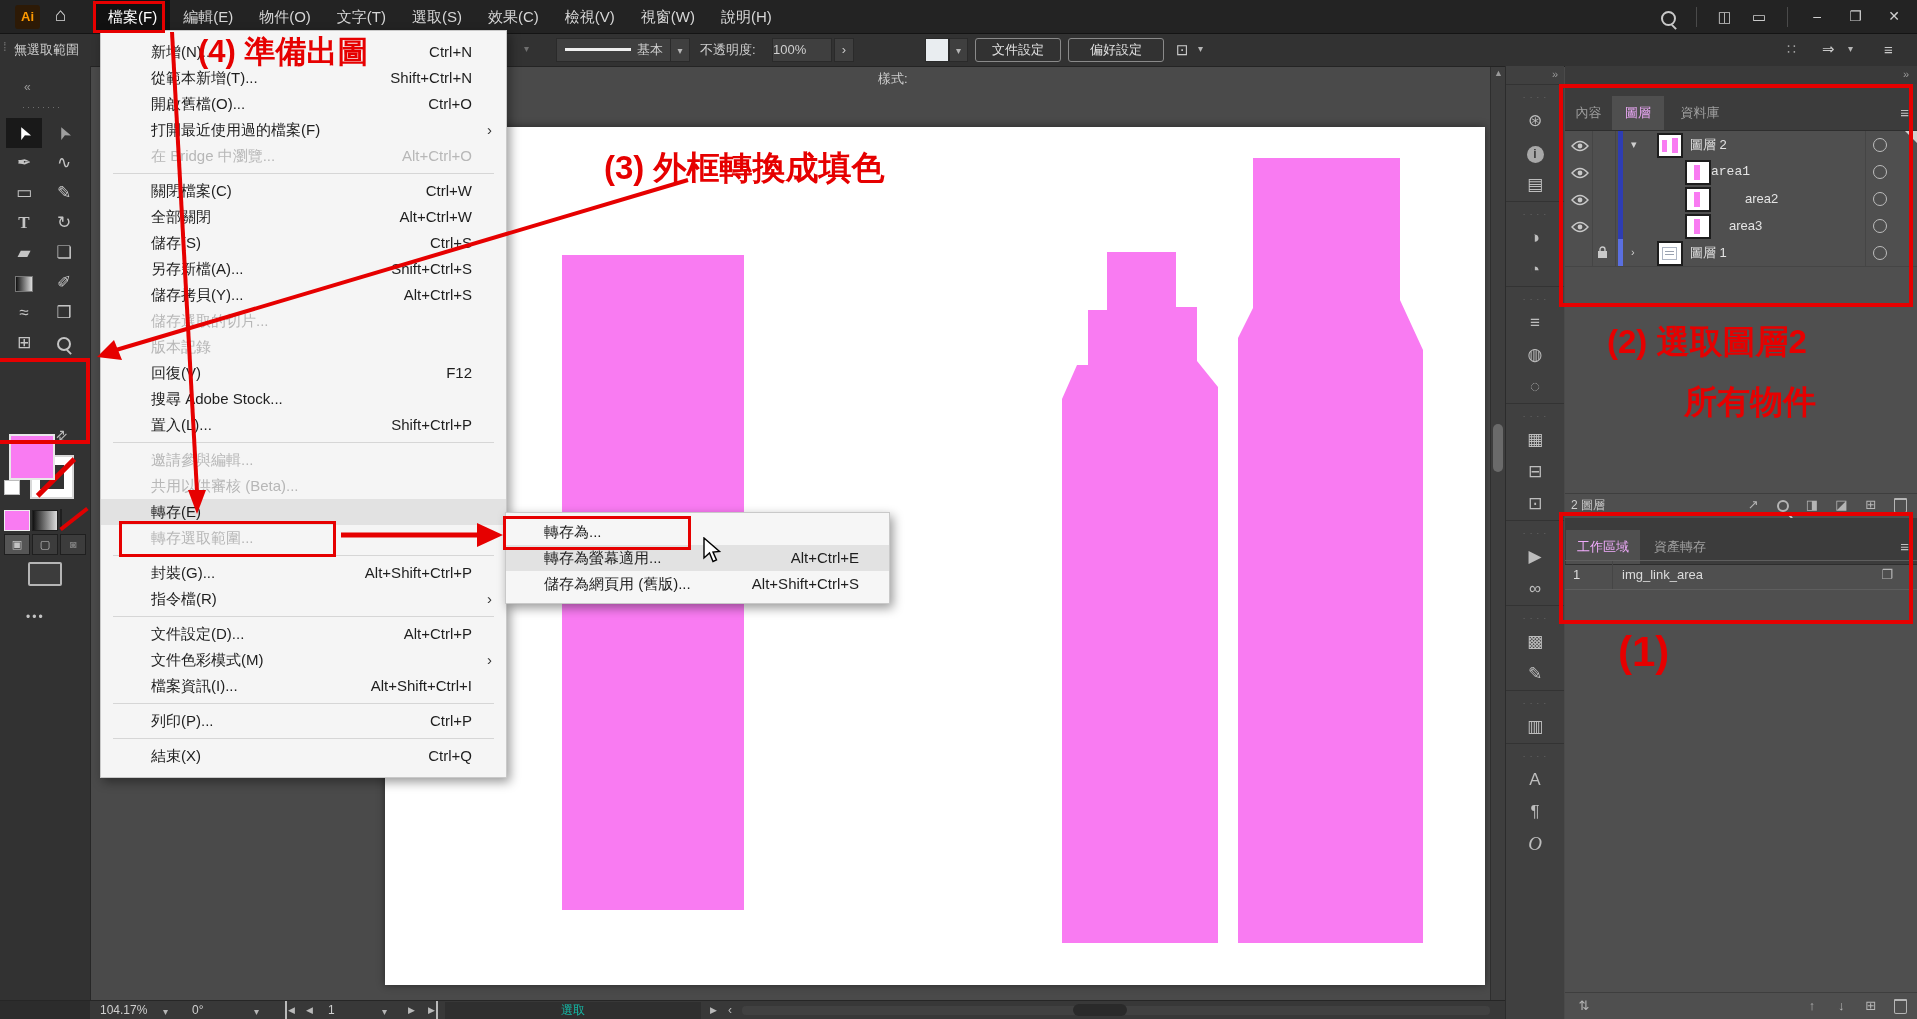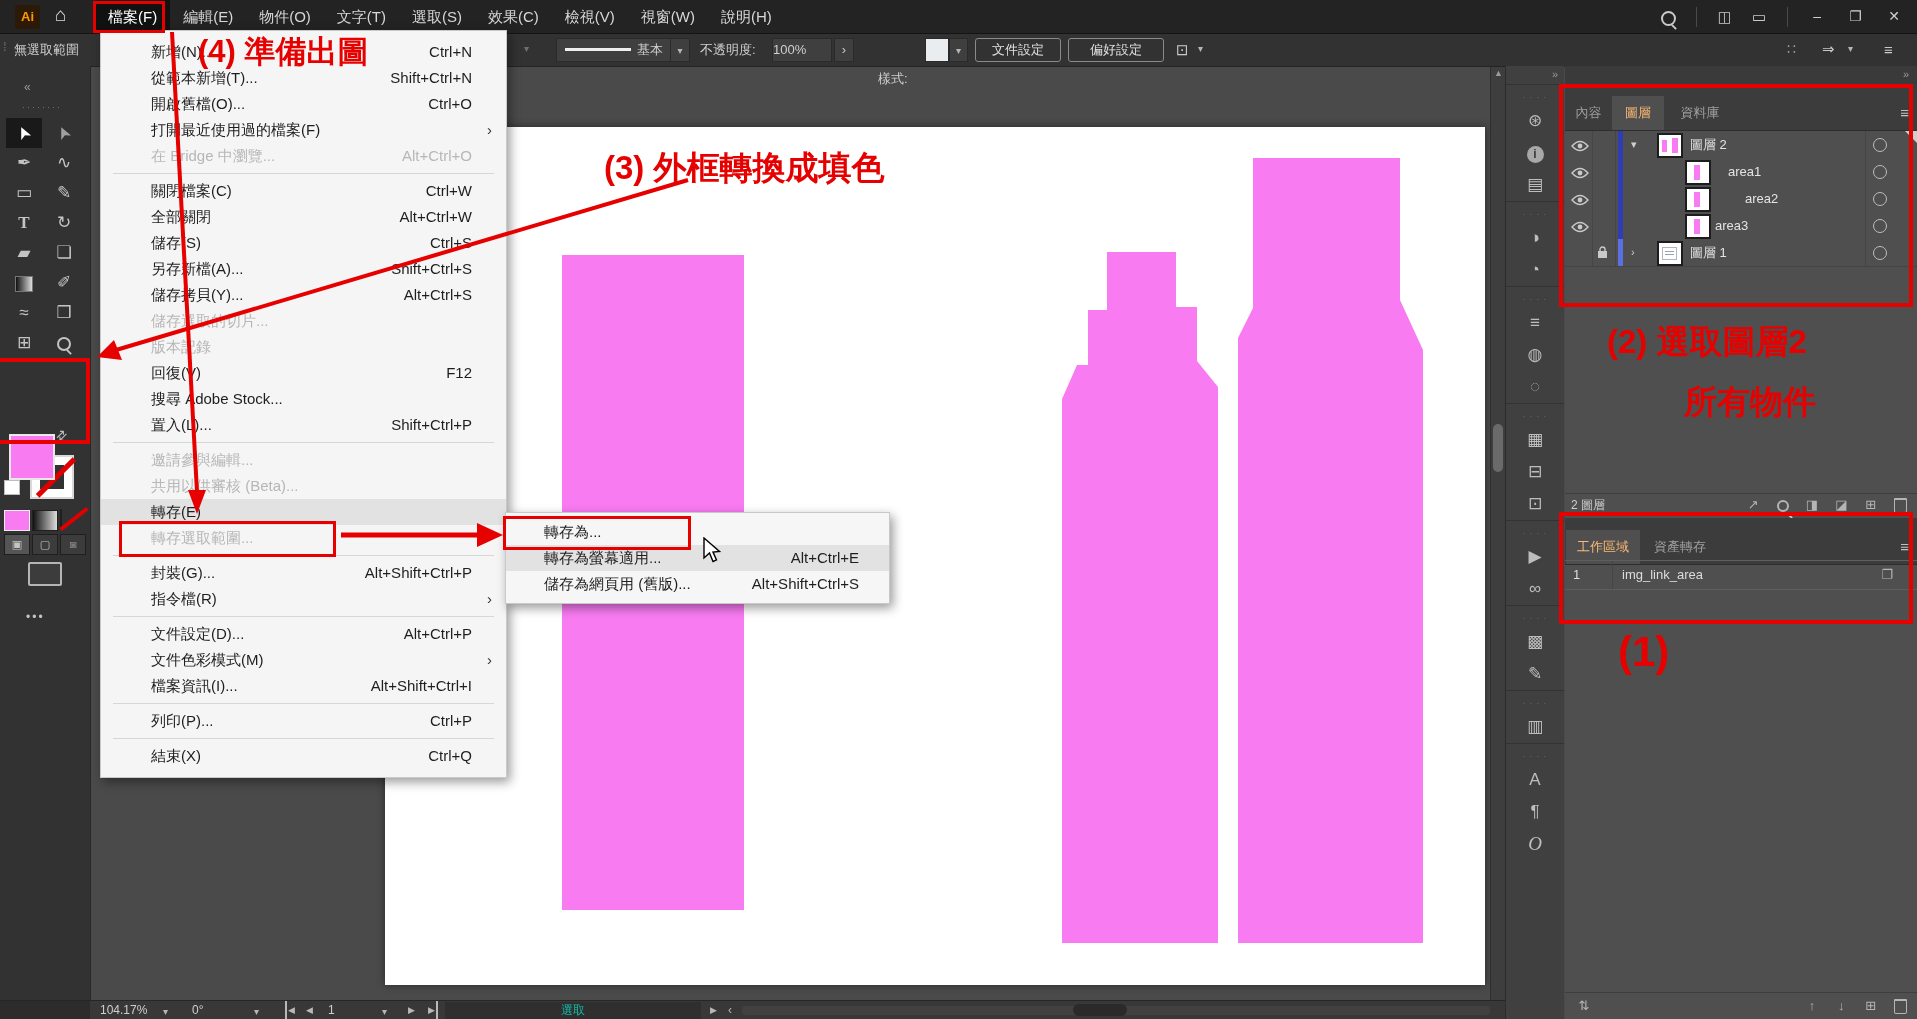--- a/index.html
+++ b/index.html
@@ -62,21 +62,21 @@
   .sitem.gap{height:20px;line-height:20px;border-top:1px solid #333;}
   .sitem.gap::after{content:"· · · ·";color:#6d6d6d;font-size:8px;letter-spacing:1px;}
   .sitem.chip span{display:inline-block;width:17px;height:17px;border-radius:50%;background:#a8a8a8;color:#3a3a3a;font-size:12px;font-weight:bold;line-height:17px;}
   .sitem.serif-it{font-family:"Liberation Serif",serif;font-style:italic;font-size:19px;}
   #stripcollapse{position:absolute;right:6px;top:2px;color:#9a9a9a;font-size:11px;}
 
   
   #panels{position:absolute;left:1565px;top:66px;width:352px;height:953px;background:#4f4f4f;z-index:6;}
   .ptabs{position:absolute;left:0;width:352px;height:46px;background:#3c3c3c;border-bottom:1px solid #2e2e2e;}
   .ptab{position:absolute;top:12px;height:34px;line-height:34px;text-align:center;font-size:13px;color:#9f9f9f;}
-  .ptab.on{background:#4f4f4f;color:#fdba74;}
+  .ptab.on{background:#4f4f4f;color:#f0abfc;}
   .pmenu{position:absolute;right:8px;top:20px;color:#c0c0c0;font-size:15px;}
   .lrow{position:absolute;left:0;width:352px;height:27px;background:#4f4f4f;border-bottom:1px solid #454545;}
   .leye{position:absolute;left:6px;top:7px;}
   .llock{position:absolute;left:32px;top:6px;}
   .lbar{position:absolute;left:53px;top:0;width:5px;height:27px;background:#2E3DB3;}
   .lbar.lt{background:#5A6FE0;}
   .lchev{position:absolute;left:66px;top:0;width:14px;color:#cfcfcf;font-size:11px;line-height:27px;}
   .lth{position:absolute;top:2px;width:22px;height:21px;background:#fff;border:2px solid #1d1d1d;}
   .lname{position:absolute;top:0;line-height:27px;font-size:13px;color:#e4e4e4;}
   .tgt{position:absolute;left:308px;top:7px;width:12px;height:12px;border:1px solid #bdbdbd;border-radius:50%;}
@@ -303,41 +303,41 @@
       <span class="tgt"></span>
       <span class="selcorner"></span>
     </div>
     <div class="lrow" style="top:92px;">
       <span class="leye"><svg width="18" height="12">
             <path d="M1 6 Q9 -3 17 6 Q9 15 1 6 Z" fill="none" stroke="#c9c9c9" stroke-width="1.4"></path>
             <circle cx="9" cy="6" r="2.4" fill="#c9c9c9"></circle>
           </svg></span>
       <span class="lbar"></span>
       <span class="lth th-bar" style="left:120px;"></span>
-      <span class="lname" style="left:163px;">area1</span>
+      <span class="lname" style="left:146px;font-family:Liberation Mono, monospace;">area1</span>
       <span class="tgt"></span>
     </div>
     <div class="lrow" style="top:119px;">
       <span class="leye"><svg width="18" height="12">
             <path d="M1 6 Q9 -3 17 6 Q9 15 1 6 Z" fill="none" stroke="#c9c9c9" stroke-width="1.4"></path>
             <circle cx="9" cy="6" r="2.4" fill="#c9c9c9"></circle>
           </svg></span>
       <span class="lbar"></span>
       <span class="lth th-bar" style="left:120px;"></span>
       <span class="lname" style="left:150px;margin-left:30px;">area2</span>
       <span class="tgt"></span>
     </div>
     <div class="lrow" style="top:146px;">
       <span class="leye"><svg width="18" height="12">
             <path d="M1 6 Q9 -3 17 6 Q9 15 1 6 Z" fill="none" stroke="#c9c9c9" stroke-width="1.4"></path>
             <circle cx="9" cy="6" r="2.4" fill="#c9c9c9"></circle>
           </svg></span>
       <span class="lbar"></span>
       <span class="lth th-bar" style="left:120px;"></span>
-      <span class="lname" style="left:150px;">area3</span>
+      <span class="lname" style="left:164px;">area3</span>
       <span class="tgt"></span>
     </div>
     <div class="lrow" style="top:173px;">
       <span class="llock"><svg width="11" height="13">
             <rect x="1" y="5" width="9" height="7" fill="#c9c9c9"></rect>
             <path d="M3 5 V3.5 A2.5 2.5 0 0 1 8 3.5 V5" fill="none" stroke="#c9c9c9" stroke-width="1.4"></path>
           </svg></span>
       <span class="lbar lt"></span>
       <span class="lchev">›</span>
       <span class="lth th-l1" style="left:92px;"></span>

